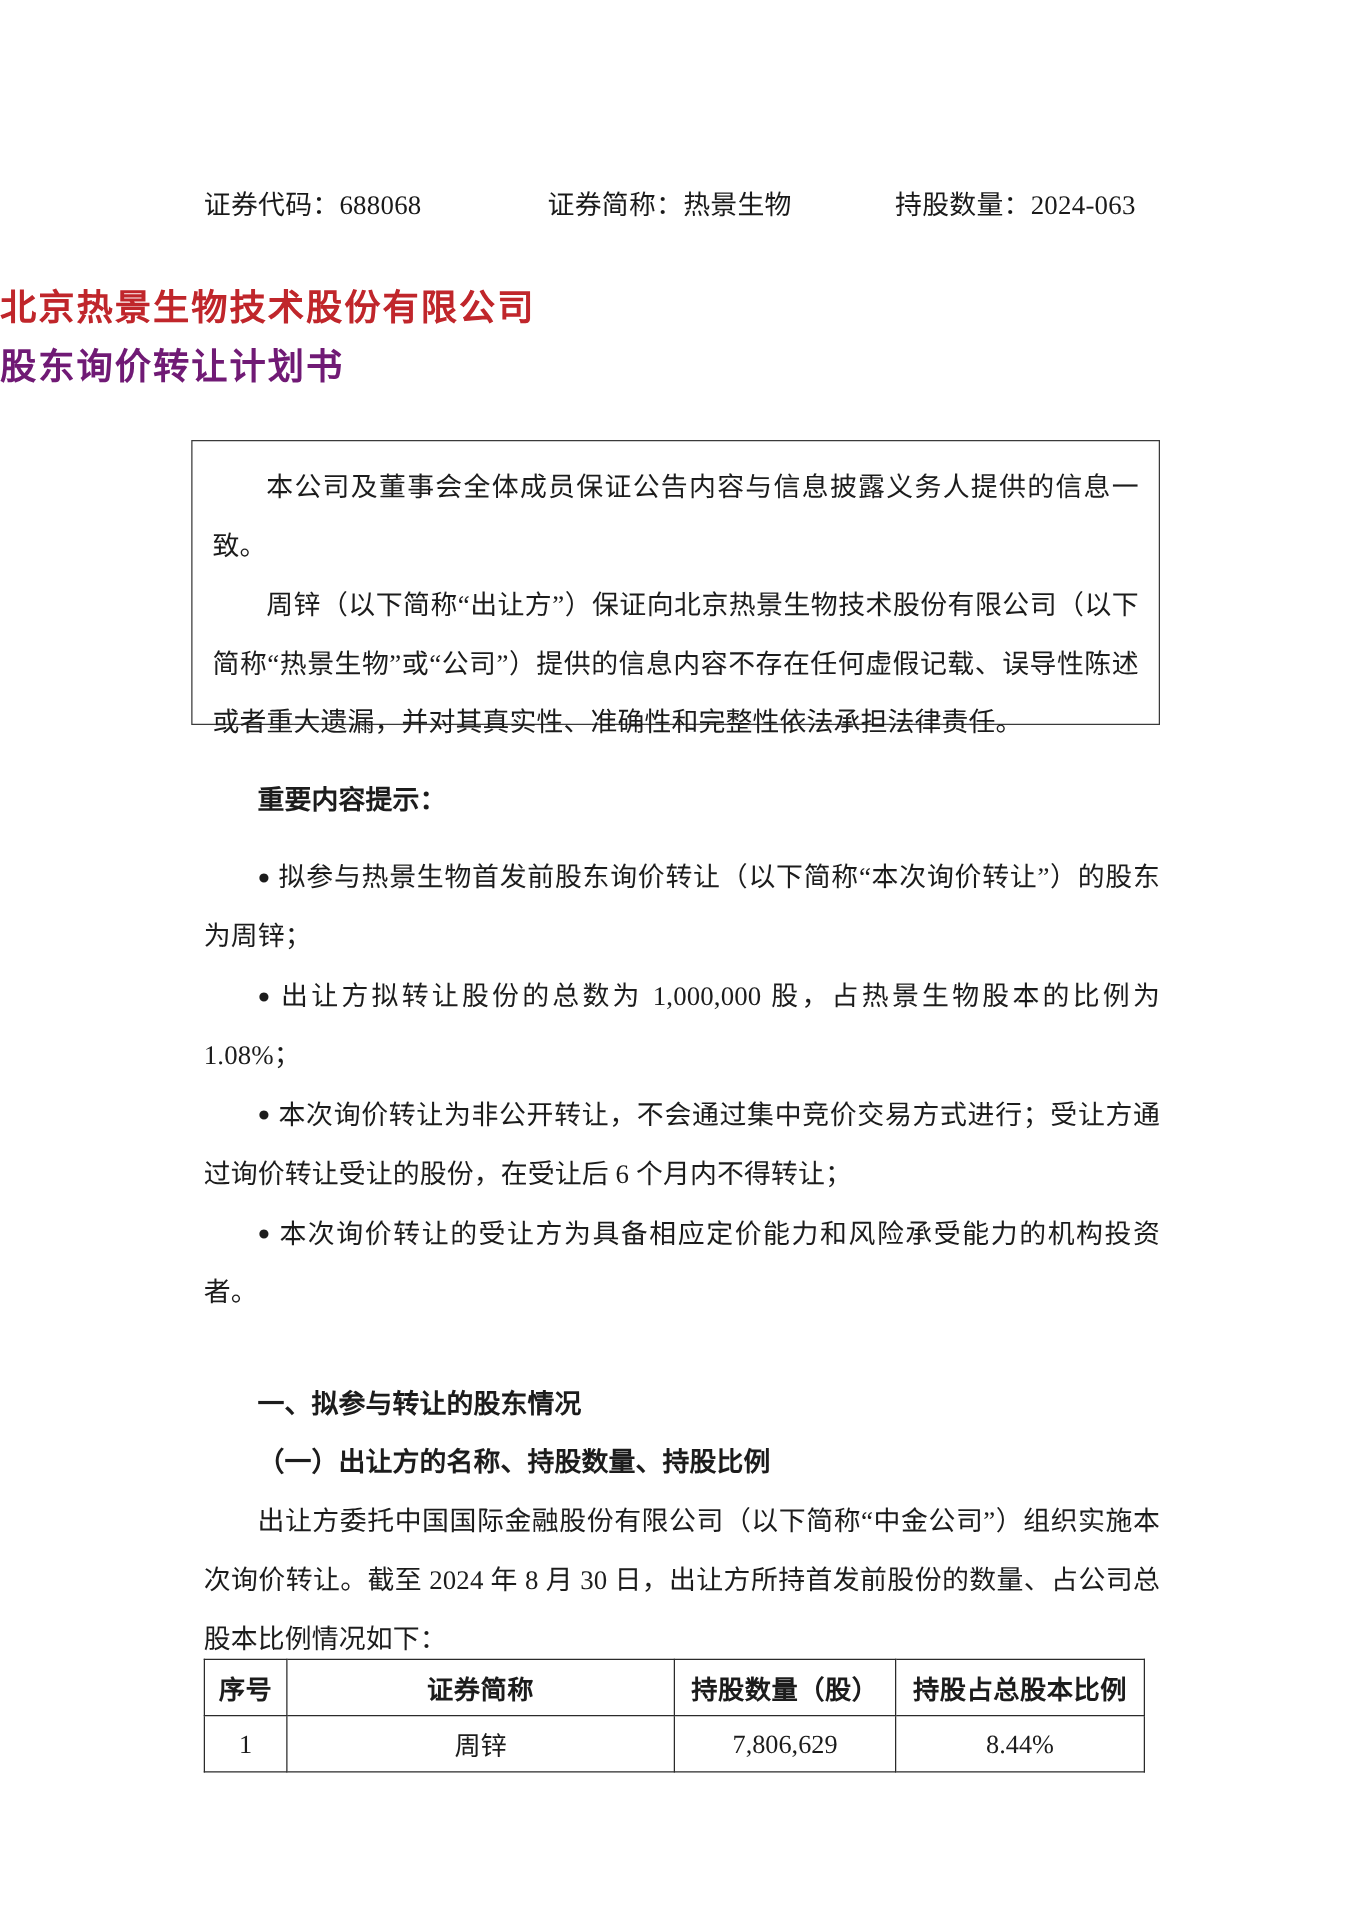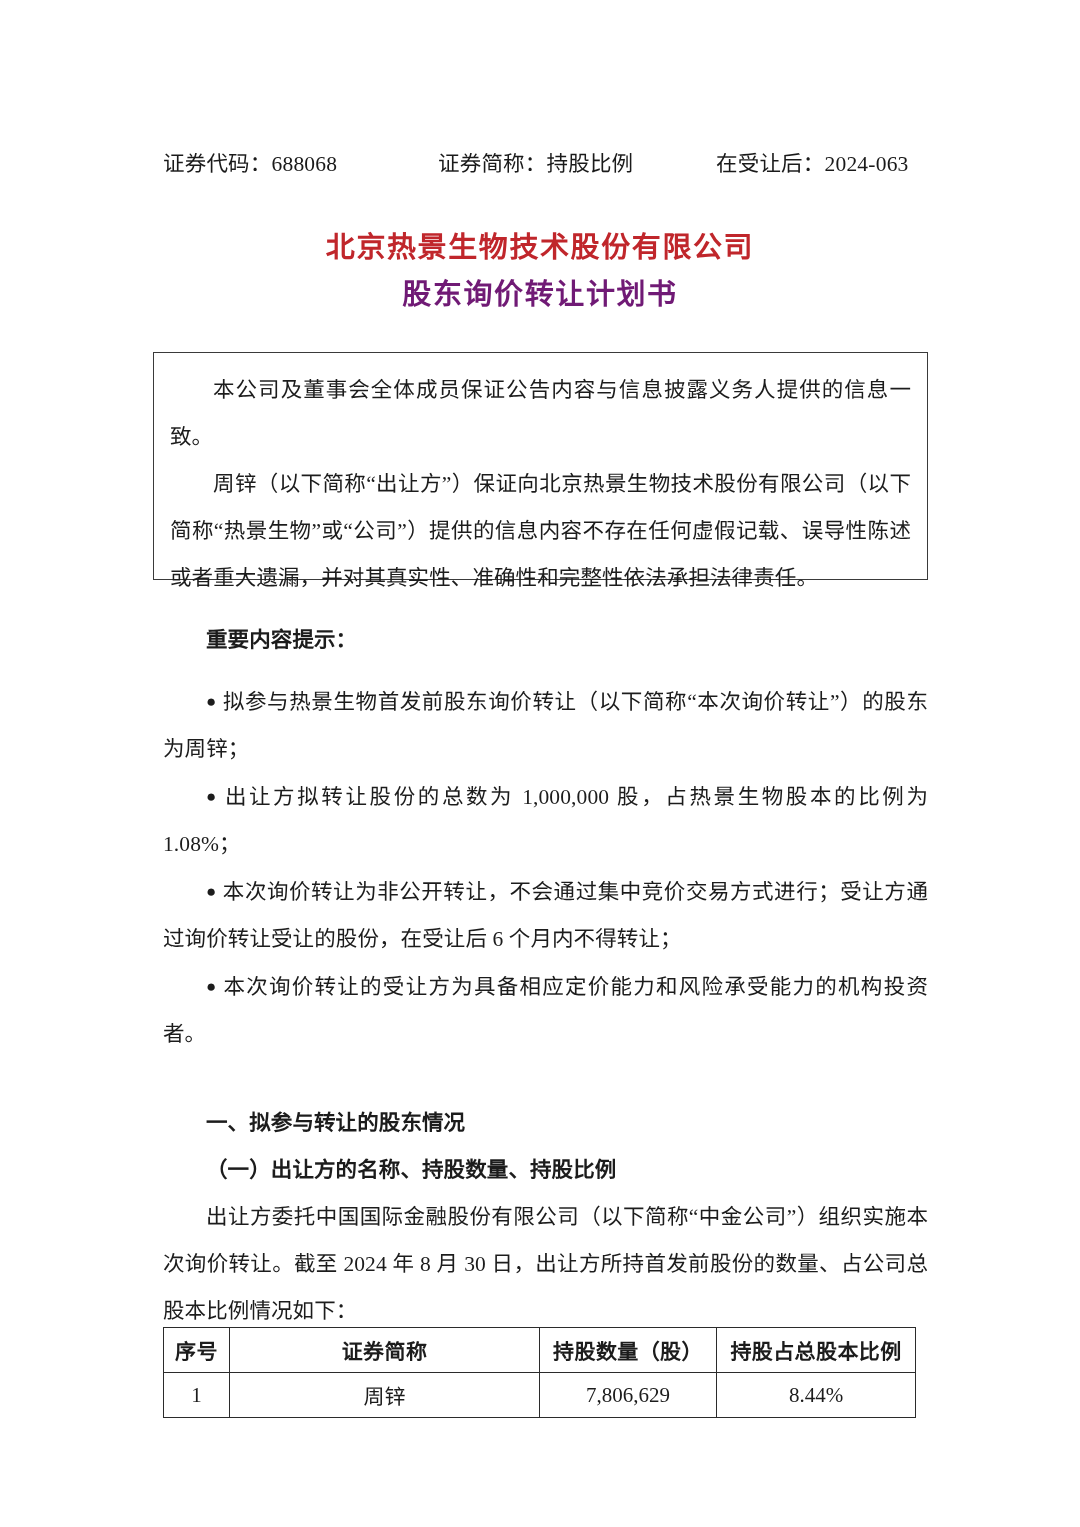--- a/index.html
+++ b/index.html
@@ -47,21 +47,20 @@
   .meta-no    { width: auto; }
   .meta-label { }
   .meta-value { font-family: "Liberation Serif", serif; }
 
   
   .title-block {
     position: absolute;
     top: 224px;
     left: 0;
     width: 1080px;
-    text-align: center;
   }
   .doc-title {
     font-size: 29px;
     font-weight: bold;
     letter-spacing: 1.6px;
     line-height: 47px;
     font-family: "Liberation Sans", "DejaVu Sans", sans-serif;
   }
 
   
@@ -163,22 +162,22 @@
   .col-qty  { width: 177px; }
   .col-pct  { width: 199px; }
 </style>
 </head>
 <body>
 
 <div class="page">
 
   <div class="doc-header">
     <span class="meta-item meta-code"><span class="meta-label">证券代码：</span><span class="meta-value">688068</span></span>
-    <span class="meta-item meta-abbr"><span class="meta-label">证券简称：</span><span class="meta-value">持股比例</span></span>
-    <span class="meta-item meta-no"><span class="meta-label">在受让后：</span><span class="meta-value">2024-063</span></span>
+    <span class="meta-item meta-abbr"><span class="meta-label">证券简称：</span><span class="meta-value">热景生物</span></span>
+    <span class="meta-item meta-no"><span class="meta-label">持股数量：</span><span class="meta-value">2024-063</span></span>
   </div>
 
   <div class="title-block">
     <div class="doc-title" style="color: rgb(192, 38, 43);">北京热景生物技术股份有限公司</div>
     <div class="doc-title" style="color: #701a75;">股东询价转让计划书</div>
   </div>
 
   <div class="statement-box">
     <p>本公司及董事会全体成员保证公告内容与信息披露义务人提供的信息一致。</p>
     <p>周锌（以下简称“出让方”）保证向北京热景生物技术股份有限公司（以下简称“热景生物”或“公司”）提供的信息内容不存在任何虚假记载、误导性陈述或者重大遗漏，并对其真实性、准确性和完整性依法承担法律责任。</p>

